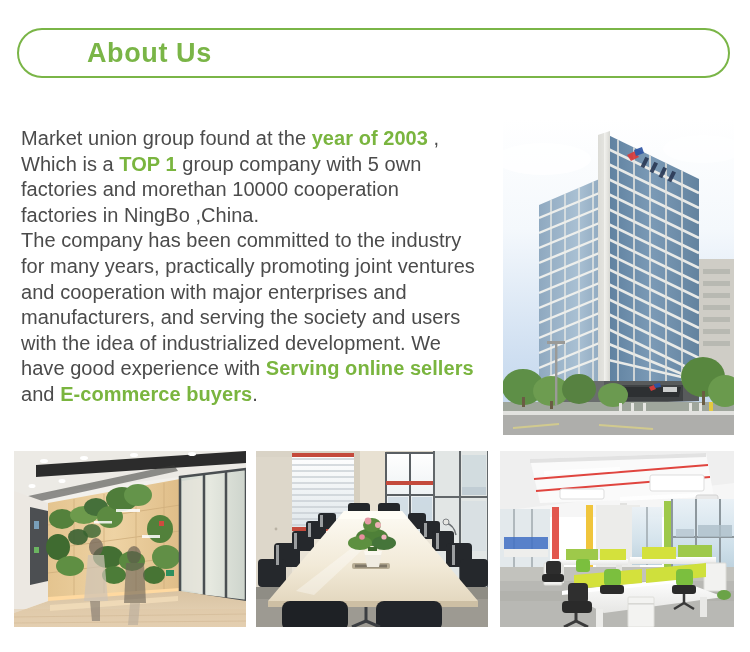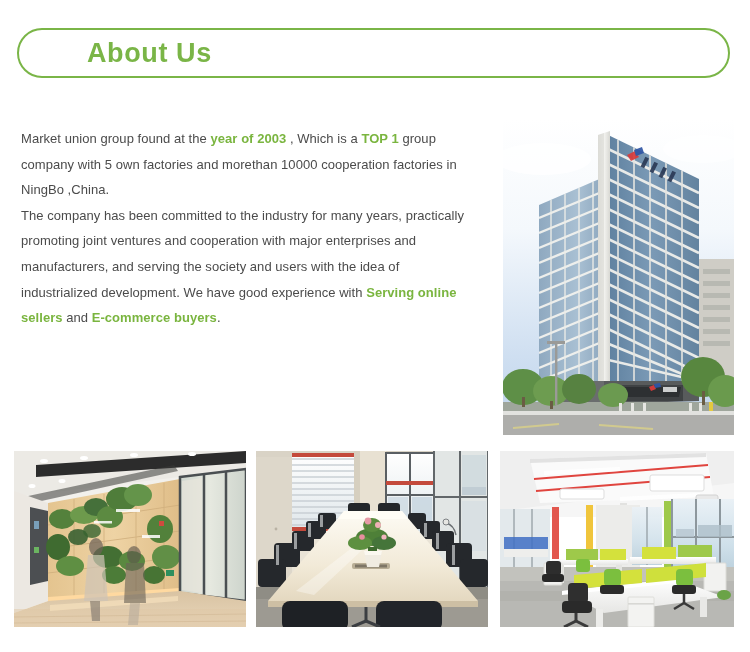--- a/index.html
+++ b/index.html
@@ -41,21 +41,21 @@
     white-space: nowrap;
     margin-left: 48px;
   }
 
   
   .about-copy {
     position: absolute;
     left: 21px;
     top: 126px;
     width: 456px;
-    font-size: 13px;
+    font-size: 20px;
     line-height: 25.6px;
     color: #4b4b4b;
     letter-spacing: 0.05px;
   }
   .about-copy .hl {
     color: #7ab53f;
     font-weight: bold;
   }
   .about-copy p { margin: 0; }
 

